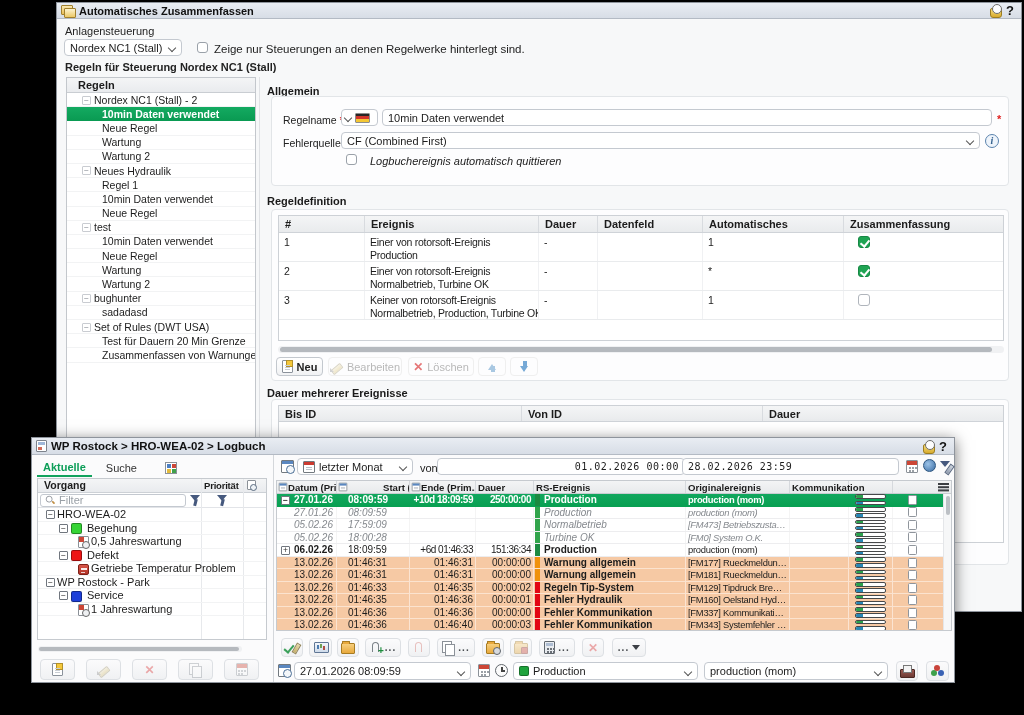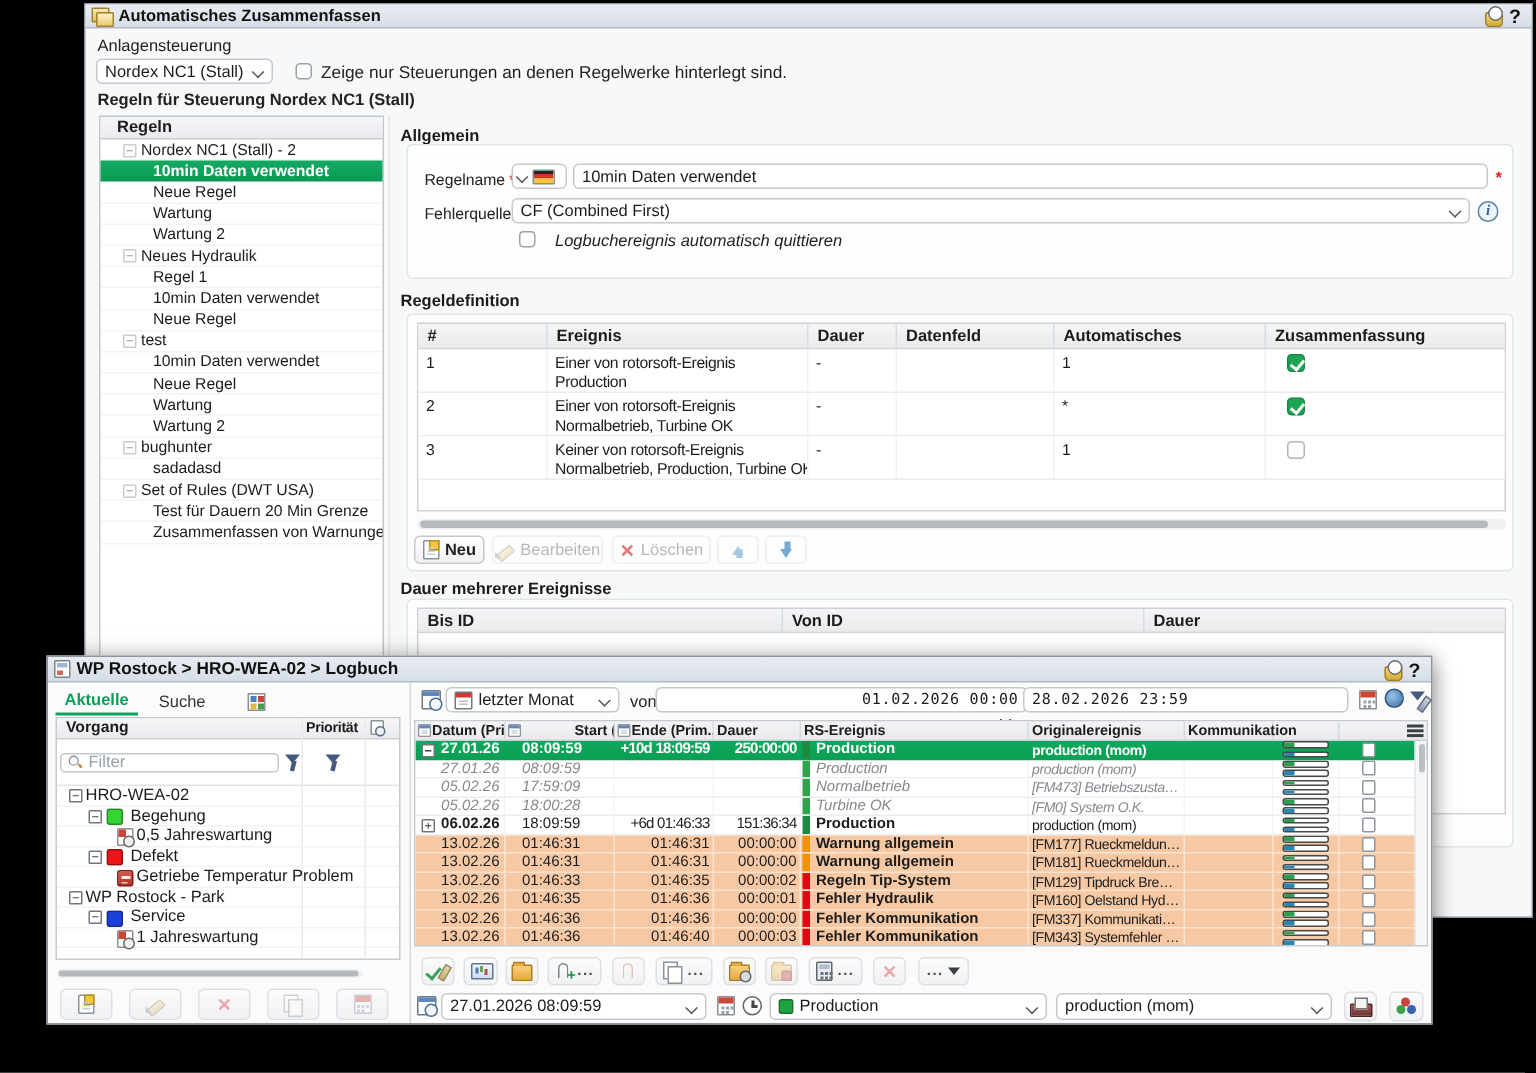--- a/index.html
+++ b/index.html
@@ -204,21 +204,21 @@
   .rd-row .gt-cell { border-right:1px solid #f0f1f3; padding:3px 4px 0 5px; line-height:12.5px; font-size:10.5px; letter-spacing:-.25px; }
   
   .tabs { position:absolute; display:flex; align-items:center; }
   .tab { padding:2px 6px; cursor:pointer; color:#333; font-weight:bold; }
   .tab.active { color:#0c9e58; border-bottom:2.5px solid #12a25d; }
   .tab.plain { font-weight:normal; }
   .tree2 { position:absolute; background:#fff; border:1px solid #c6cacf; }
   .tree2 .colsep { position:absolute; top:0; bottom:0; width:1px; background:#e7e9ec; }
   .t2-header { display:flex; height:14px; background:linear-gradient(#f4f5f6,#e9ebee);
     border-bottom:1px solid #cdd1d6; font-weight:bold; font-size:10.5px; }
-  .t2-filter { display:flex; align-items:center; height:31px; border-bottom:1px solid #e2e4e8; }
+  .t2-filter { display:flex; align-items:center; height:15px; border-bottom:1px solid #e2e4e8; }
   .w2row { position:relative; height:13.5px; border-bottom:1px solid #f2f3f4; display:flex;
     align-items:center; white-space:nowrap; cursor:pointer; }
   .w2row .exp { position:absolute; top:2px; }
   .w2row[data-level="0"] .exp { left:8px; } .w2row[data-level="0"] { padding-left:19px; }
   .w2row[data-level="1"] .exp { left:21px; } .w2row[data-level="1"] { padding-left:49px; }
   .w2row[data-level="2"] { padding-left:53px; }
   .w2row .sq { position:absolute; left:33px; top:1.5px; width:11px; height:11px; border-radius:2px;
     border:1px solid rgba(0,0,0,.35); }
   .w2row .leaficon { position:absolute; left:40px; top:1px; }
   

